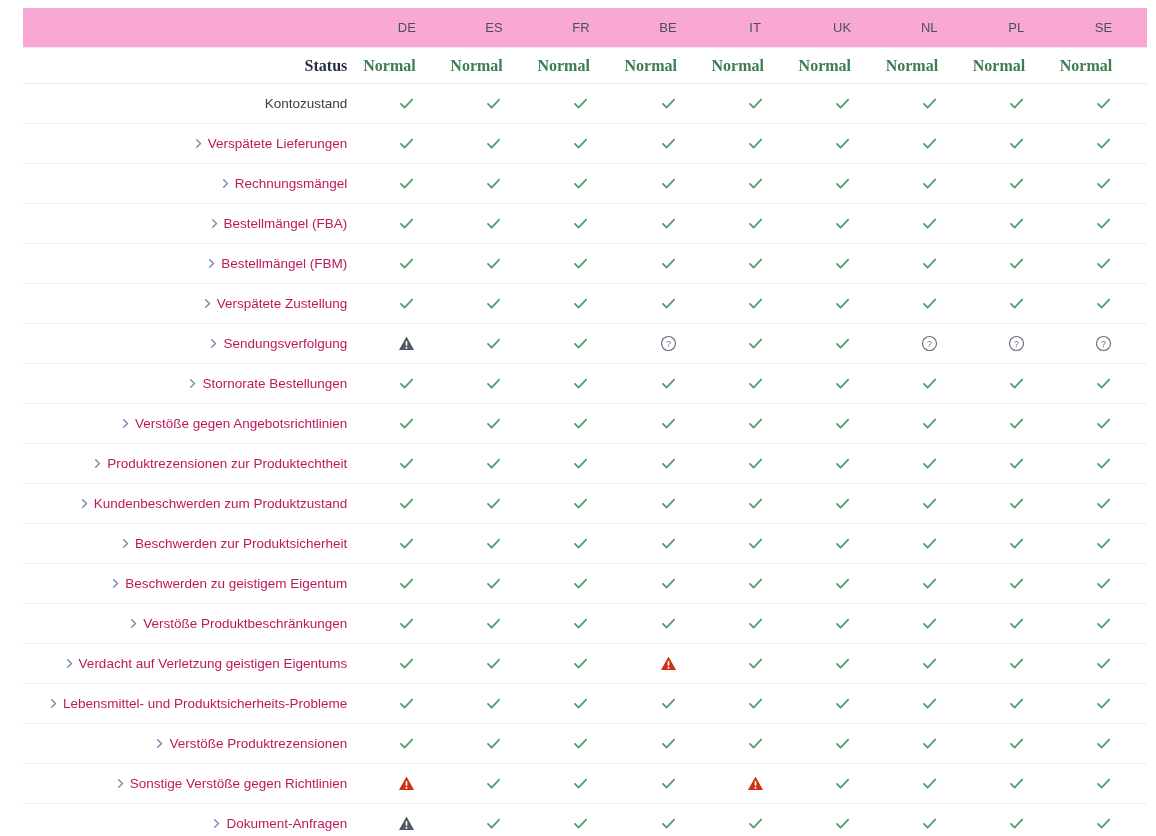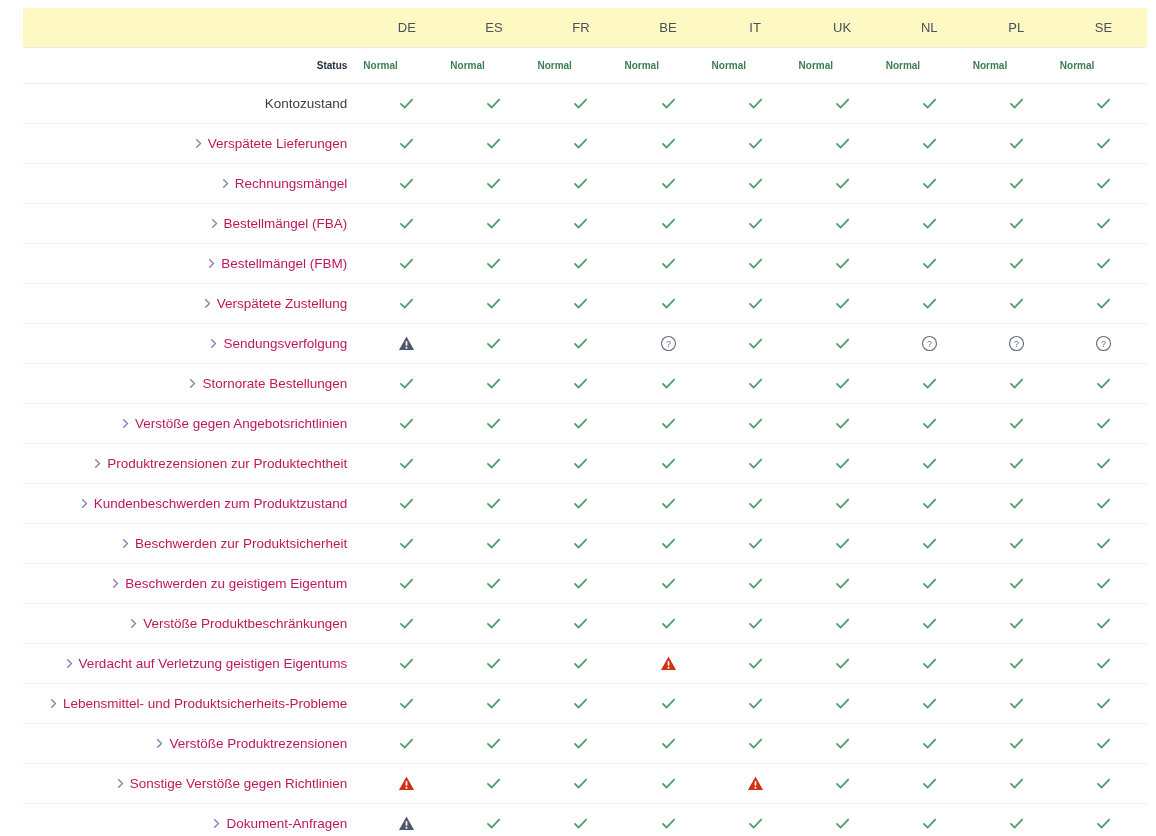--- a/index.html
+++ b/index.html
@@ -20,41 +20,42 @@
     left: 23px;
     top: 8px;
     width: 1124px;
     border-collapse: collapse;
     table-layout: fixed;
   }
   .account-health-table col.label-col { width: 340px; }
   .account-health-table col.mkt-col { width: 87px; }
 
   
-  tr.market-header-row { background: #fef9c3; }
+  tr.market-header-row { background: #f9a8d4; }
   tr.market-header-row th {
     height: 39px;
     padding: 0;
     font-weight: 400;
     font-size: 13px;
     color: #4a4f5c;
     text-align: center;
     vertical-align: middle;
     border: 0;
   }
   tr.market-header-row th.label-head { border: 0; }
 
   
   tr.status-row td {
     height: 35px;
     padding: 0;
     vertical-align: middle;
     border-top: 1px solid #e9ecef;
     border-bottom: 1px solid #e9ecef;
-    font-size: 10px;
+    font-size: 16px;
+    font-family: Liberation Serif, serif;
   }
   tr.status-row td.label-cell {
     text-align: right;
     padding-right: 16px;
     color: #232f3e;
     font-weight: bold;
   }
   tr.status-row td.status-cell {
     color: #3c7d52;
     font-weight: bold;

